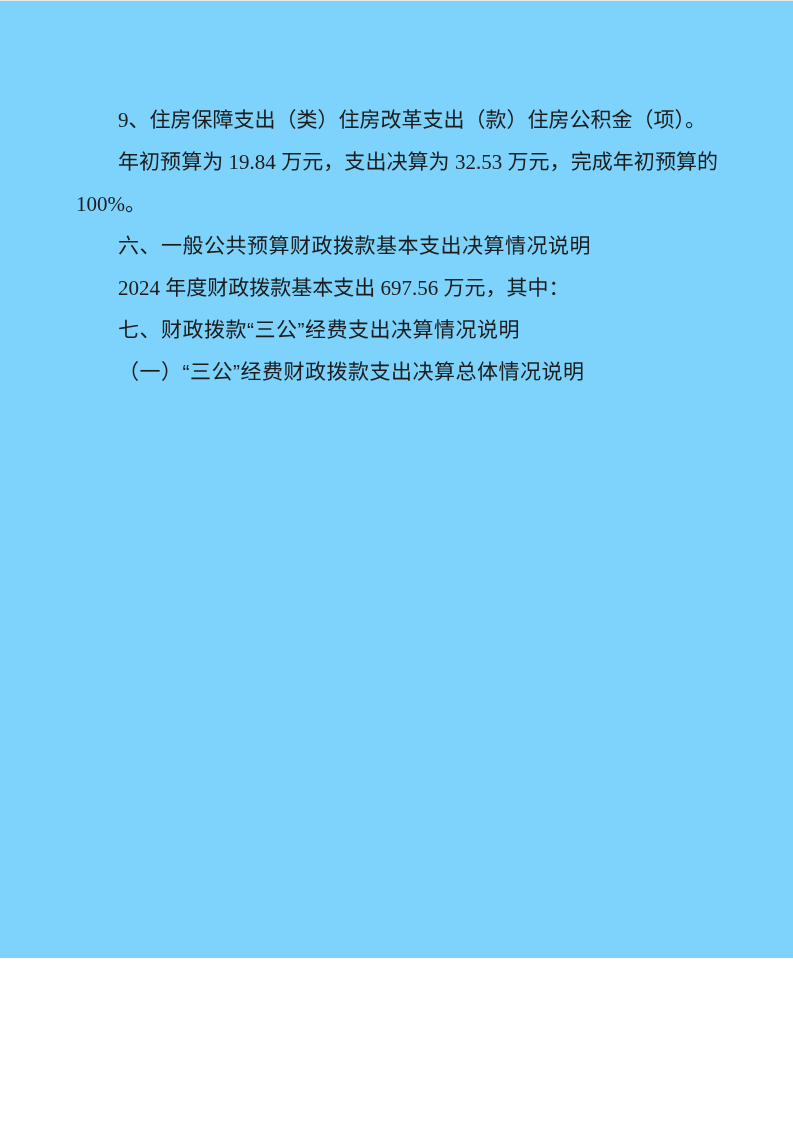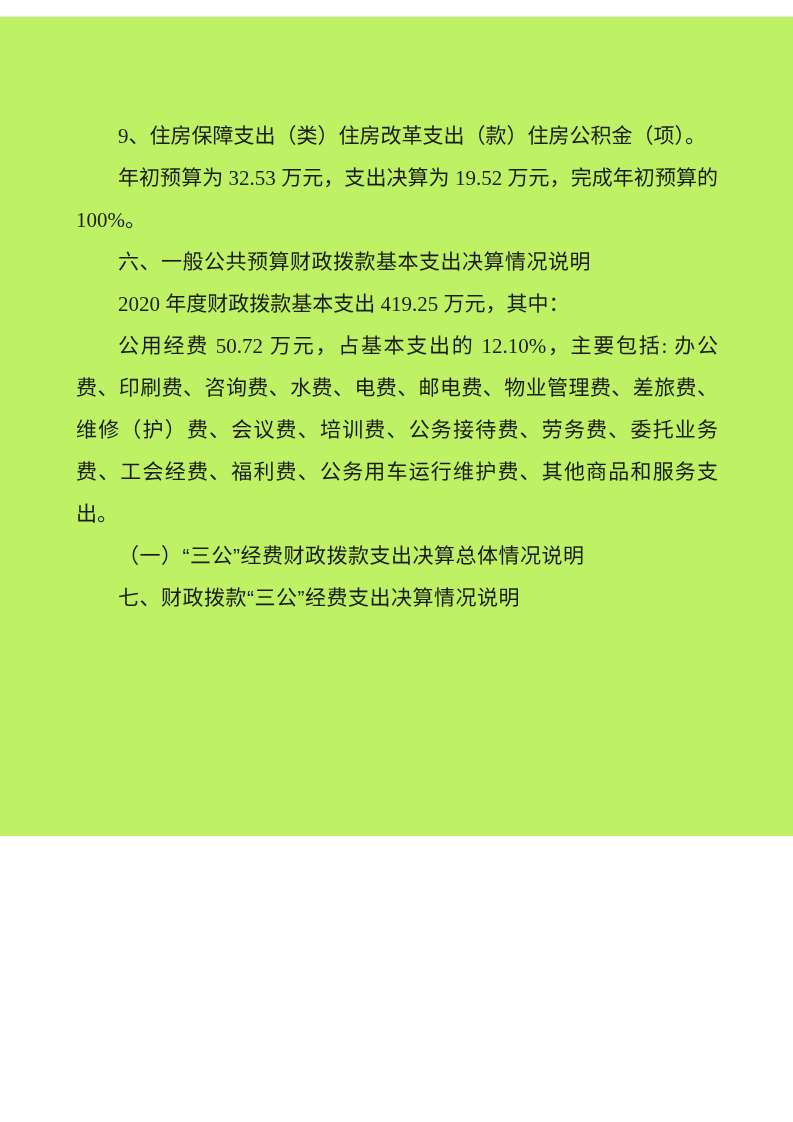--- a/index.html
+++ b/index.html
@@ -5,23 +5,23 @@
 <style>
   * { box-sizing: border-box; }
   html, body {
     margin: 0;
     padding: 0;
     background: #ffffff;
   }
   .page {
     position: relative;
     width: 793px;
-    height: 820px;
-    margin: 16px auto;
-    background: #bef264;
+    height: 958px;
+    margin: 0 auto;
+    background: #7dd3fc;
     border-top: 1px solid #e9e9e9;
     overflow: hidden;
     font-family: "Liberation Serif", "DejaVu Serif", serif;
     color: #1c1c1c;
   }
   .content {
     position: absolute;
     left: 76px;
     top: 98px;
     width: 642px;
@@ -51,21 +51,20 @@
     color: #1c1c1c;
     font-family: "Liberation Serif", "DejaVu Serif", serif;
   }
 </style>
 </head>
 <body>
 
 <div class="page">
   <div class="content">
     <p class="para">9、住房保障支出（类）住房改革支出（款）住房公积金（项）。</p>
-    <p class="para">年初预算为 32.53 万元，支出决算为 19.52 万元，完成年初预算的 100%。</p>
+    <p class="para">年初预算为 19.84 万元，支出决算为 32.53 万元，完成年初预算的 100%。</p>
     <p class="para heading">六、一般公共预算财政拨款基本支出决算情况说明</p>
-    <p class="para">2020 年度财政拨款基本支出 419.25 万元，其中：</p>
-    <p class="para">公用经费 50.72 万元，占基本支出的 12.10%，主要包括: 办公费、印刷费、咨询费、水费、电费、邮电费、物业管理费、差旅费、维修（护）费、会议费、培训费、公务接待费、劳务费、委托业务费、工会经费、福利费、公务用车运行维护费、其他商品和服务支出。</p>
+    <p class="para">2024 年度财政拨款基本支出 697.56 万元，其中：</p>
+    <p class="para heading">七、财政拨款“三公”经费支出决算情况说明</p>
     <p class="para heading">（一）“三公”经费财政拨款支出决算总体情况说明</p>
-    <p class="para heading">七、财政拨款“三公”经费支出决算情况说明</p>
   </div>
 
 </div>
 
 </body></html>

